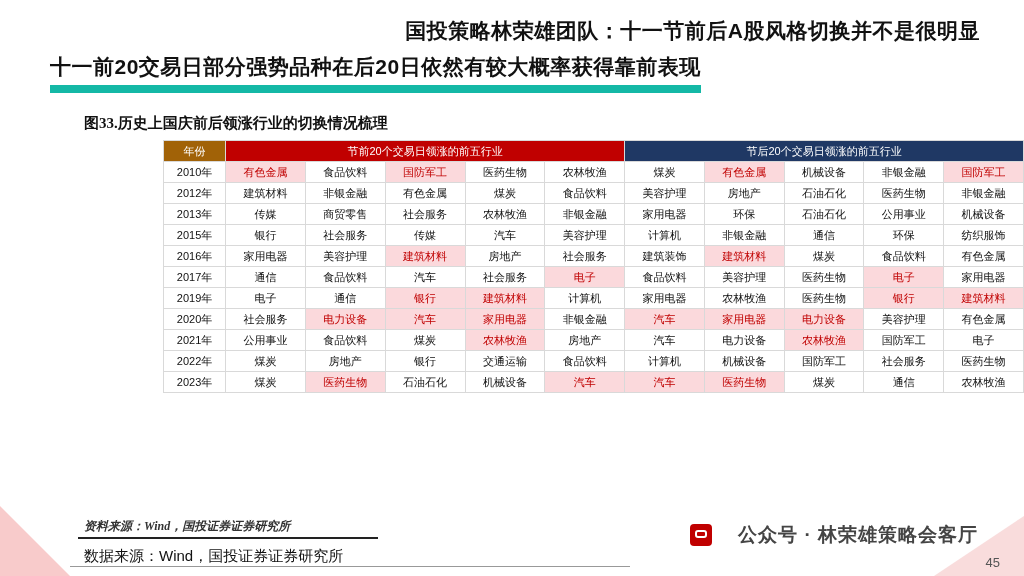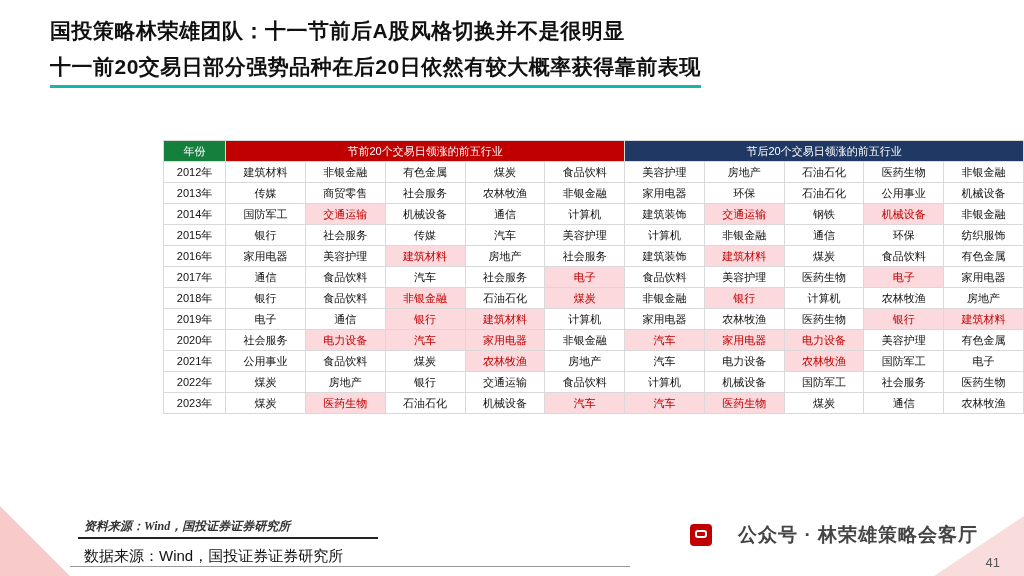--- a/index.html
+++ b/index.html
@@ -13,27 +13,27 @@
   .corner-bl{position:absolute;left:0;bottom:0;width:0;height:0;
     border-left:70px solid #f3a0a0;border-top:70px solid transparent;opacity:.55;}
   .corner-br{position:absolute;right:0;bottom:0;width:0;height:0;
     border-right:90px solid #f3b9b9;border-top:60px solid transparent;opacity:.5;}
 
   .slide{position:relative;width:1024px;height:576px;}
 
   .title-block{position:absolute;left:50px;top:16px;width:930px;}
   .title-line1{
     font-size:21px;font-weight:bold;color:#111;letter-spacing:.5px;
-    line-height:30px;white-space:nowrap;
+    line-height:30px;white-space:nowrap;text-align:right;
   }
   .title-line2{
     font-size:21px;font-weight:bold;color:#111;letter-spacing:.5px;
     line-height:30px;white-space:nowrap;margin-top:6px;
     display:inline-block;
-    border-bottom:3px solid #14b8a6;padding-bottom:3px;
+    border-bottom:8px solid #14b8a6;padding-bottom:3px;
   }
 
   .figure-title{
     position:absolute;left:84px;top:114px;
     font-size:15px;font-weight:bold;color:#111;
     font-family:"Liberation Serif","DejaVu Serif",serif;
   }
 
   .table-wrap{position:absolute;left:163px;top:140px;}
   table.main{
@@ -45,21 +45,21 @@
   table.main td,table.main th{
     border:1px solid #d9d9d9;
     text-align:center;
     height:20px;
     padding:0 3px;
     white-space:nowrap;
     font-weight:normal;
   }
   
   .hdr-year{
-    background:#15803d;color:#fff;font-weight:bold;width:56px;
+    background:#a16207;color:#fff;font-weight:bold;width:56px;
     border:1px solid #8b0000;
     font-family:Liberation Mono, monospace;
   }
   .hdr-pre{
     background:#c00000;color:#fff;font-weight:bold;
     border:1px solid #c00000;
     margin-top:31px;
   }
   .hdr-post{
     background:#1f3864;color:#fff;font-weight:bold;
@@ -114,32 +114,46 @@
 
 <div class="slide">
   <div class="corner-bl"></div>
   <div class="corner-br"></div>
 
   <div class="title-block">
     <div class="title-line1">国投策略林荣雄团队：十一节前后A股风格切换并不是很明显</div>
     <div class="title-line2">十一前20交易日部分强势品种在后20日依然有较大概率获得靠前表现</div>
   </div>
 
+  <div class="figure-title">图33.历史上国庆前后领涨行业的切换情况梳理</div>
 
   <div class="table-wrap">
     <table class="main">
       <thead>
         <tr>
           <th class="hdr-year">年份</th>
           <th class="hdr-pre" colspan="5">节前20个交易日领涨的前五行业</th>
           <th class="hdr-post" colspan="5">节后20个交易日领涨的前五行业</th>
         </tr>
       </thead>
       <tbody id="tbody">
           <tr>
+            <td class="year-cell">2010年</td>
+            <td class="cell hl">有色金属</td>
+            <td class="cell">食品饮料</td>
+            <td class="cell hl">国防军工</td>
+            <td class="cell">医药生物</td>
+            <td class="cell">农林牧渔</td>
+            <td class="cell sep">煤炭</td>
+            <td class="cell hl">有色金属</td>
+            <td class="cell">机械设备</td>
+            <td class="cell">非银金融</td>
+            <td class="cell hl">国防军工</td>
+          </tr>
+          <tr>
             <td class="year-cell">2012年</td>
             <td class="cell">建筑材料</td>
             <td class="cell">非银金融</td>
             <td class="cell">有色金属</td>
             <td class="cell">煤炭</td>
             <td class="cell">食品饮料</td>
             <td class="cell sep">美容护理</td>
             <td class="cell">房地产</td>
             <td class="cell">石油石化</td>
             <td class="cell">医药生物</td>
@@ -152,33 +166,20 @@
             <td class="cell">社会服务</td>
             <td class="cell">农林牧渔</td>
             <td class="cell">非银金融</td>
             <td class="cell sep">家用电器</td>
             <td class="cell">环保</td>
             <td class="cell">石油石化</td>
             <td class="cell">公用事业</td>
             <td class="cell">机械设备</td>
           </tr>
           <tr>
-            <td class="year-cell">2014年</td>
-            <td class="cell">国防军工</td>
-            <td class="cell hl">交通运输</td>
-            <td class="cell">机械设备</td>
-            <td class="cell">通信</td>
-            <td class="cell">计算机</td>
-            <td class="cell sep">建筑装饰</td>
-            <td class="cell hl">交通运输</td>
-            <td class="cell">钢铁</td>
-            <td class="cell hl">机械设备</td>
-            <td class="cell">非银金融</td>
-          </tr>
-          <tr>
             <td class="year-cell">2015年</td>
             <td class="cell">银行</td>
             <td class="cell">社会服务</td>
             <td class="cell">传媒</td>
             <td class="cell">汽车</td>
             <td class="cell">美容护理</td>
             <td class="cell sep">计算机</td>
             <td class="cell">非银金融</td>
             <td class="cell">通信</td>
             <td class="cell">环保</td>
@@ -202,33 +203,20 @@
             <td class="cell">通信</td>
             <td class="cell">食品饮料</td>
             <td class="cell">汽车</td>
             <td class="cell">社会服务</td>
             <td class="cell hl">电子</td>
             <td class="cell sep">食品饮料</td>
             <td class="cell">美容护理</td>
             <td class="cell">医药生物</td>
             <td class="cell hl">电子</td>
             <td class="cell">家用电器</td>
-          </tr>
-          <tr>
-            <td class="year-cell">2018年</td>
-            <td class="cell">银行</td>
-            <td class="cell">食品饮料</td>
-            <td class="cell hl">非银金融</td>
-            <td class="cell">石油石化</td>
-            <td class="cell hl">煤炭</td>
-            <td class="cell sep">非银金融</td>
-            <td class="cell hl">银行</td>
-            <td class="cell">计算机</td>
-            <td class="cell">农林牧渔</td>
-            <td class="cell">房地产</td>
           </tr>
           <tr>
             <td class="year-cell">2019年</td>
             <td class="cell">电子</td>
             <td class="cell">通信</td>
             <td class="cell hl">银行</td>
             <td class="cell hl">建筑材料</td>
             <td class="cell">计算机</td>
             <td class="cell sep">家用电器</td>
             <td class="cell">农林牧渔</td>
@@ -296,14 +284,14 @@
   <div class="source-underline"></div>
 
   <div class="footer-source">数据来源：Wind，国投证券证券研究所</div>
   <div class="footer-line"></div>
 
   <div class="brand">
     <div class="brand-icon"></div>
     <div class="brand-text">公众号 · 林荣雄策略会客厅</div>
   </div>
 
-  <div class="page-no">41</div>
+  <div class="page-no">45</div>
 </div>
 
 </body></html>

